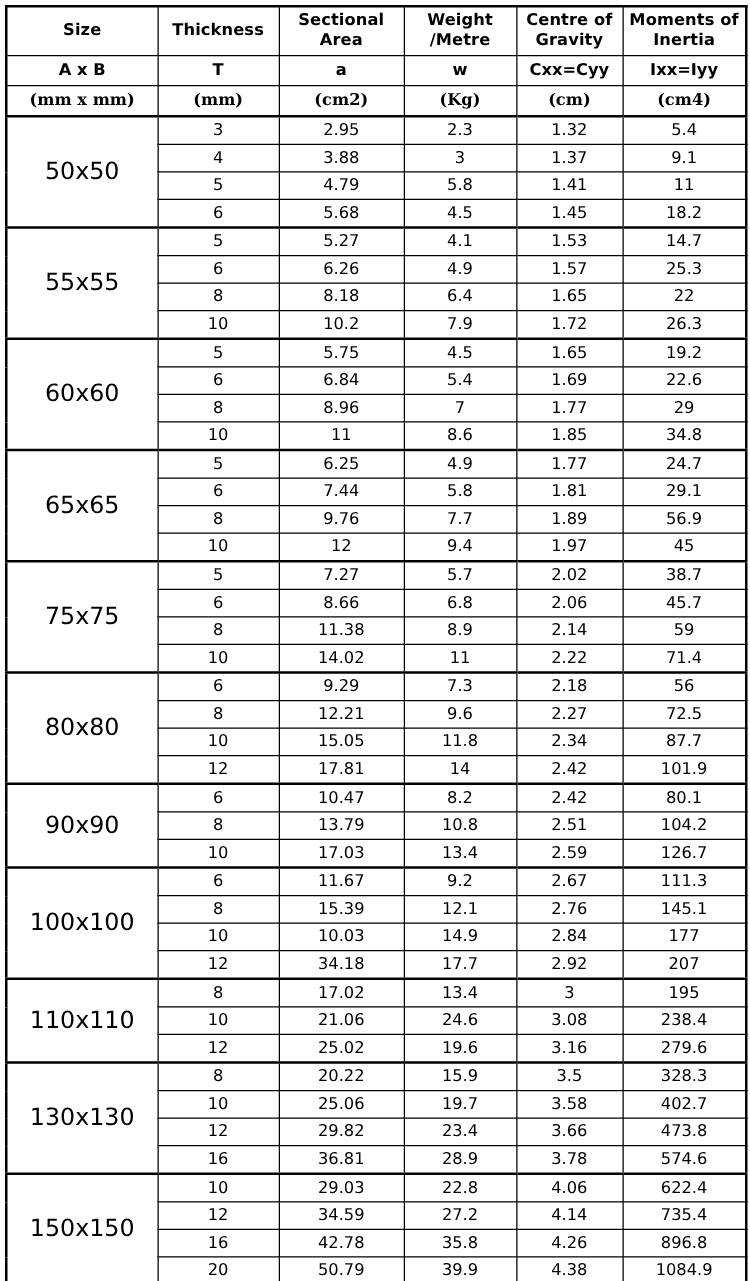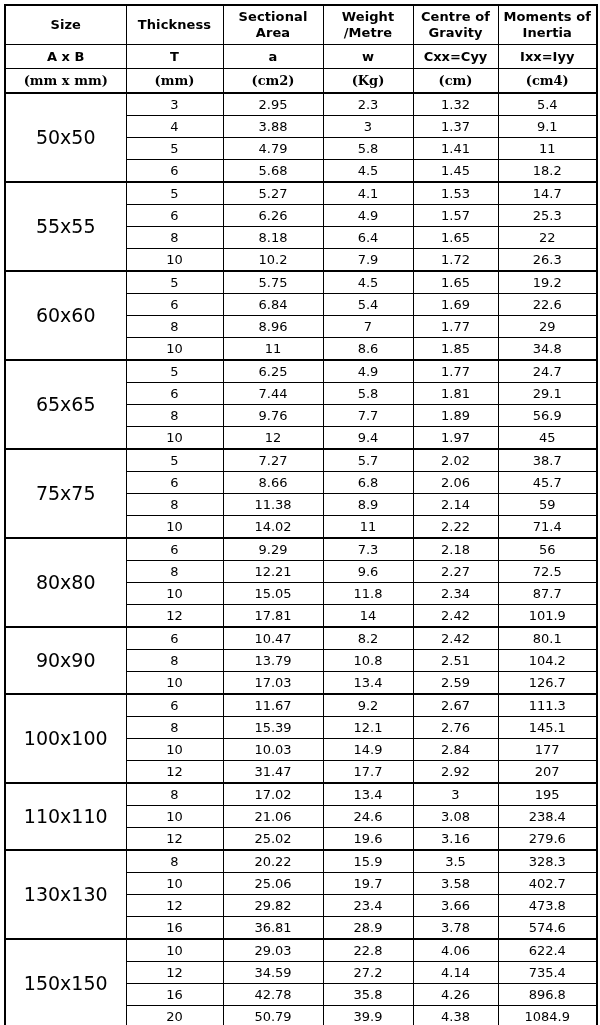--- a/index.html
+++ b/index.html
@@ -357,21 +357,21 @@
         </tr>
         <tr>
           <td>10</td>
           <td>10.03</td>
           <td>14.9</td>
           <td>2.84</td>
           <td class="moi-cell">177</td>
         </tr>
         <tr>
           <td>12</td>
-          <td>31.47</td>
+          <td>34.18</td>
           <td>17.7</td>
           <td>2.92</td>
           <td class="moi-cell">207</td>
         </tr>
         <tr class="group-start">
           <td class="size-cell" rowspan="3">110x110</td>
           <td>8</td>
           <td>17.02</td>
           <td>13.4</td>
           <td>3</td>

